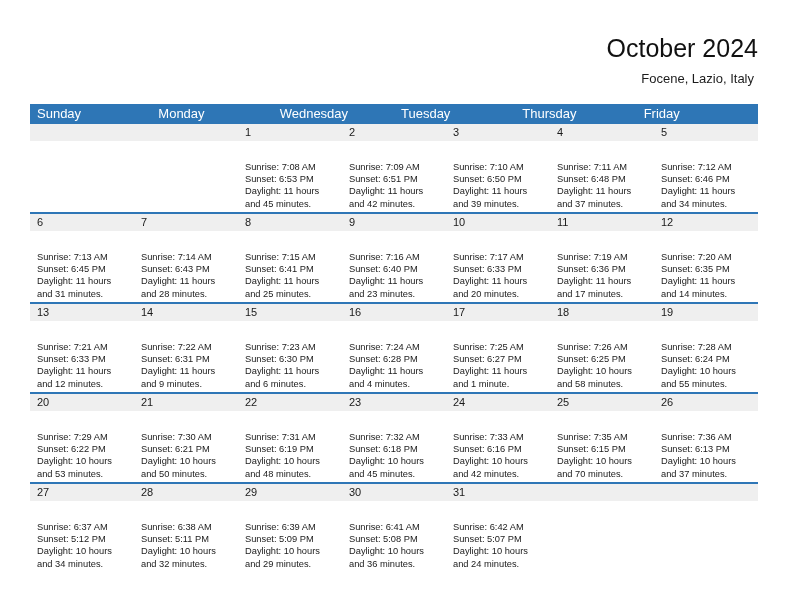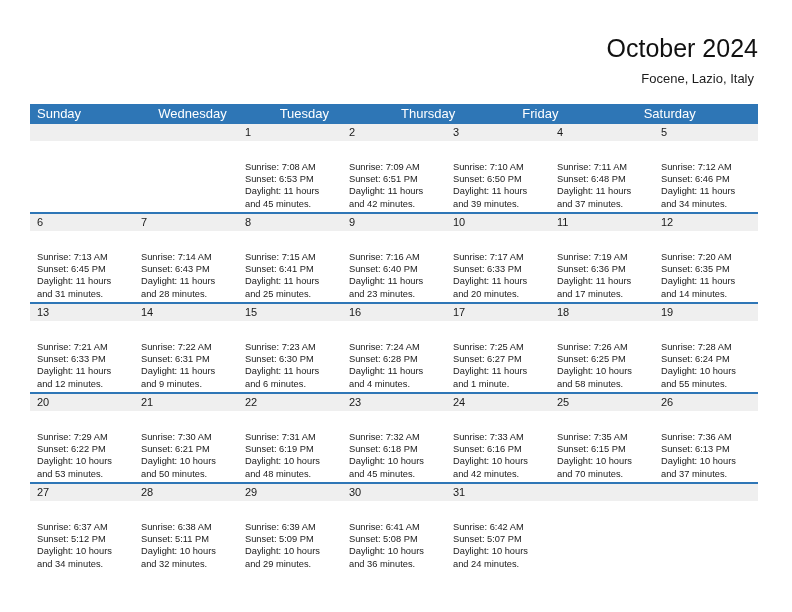--- a/index.html
+++ b/index.html
@@ -169,25 +169,25 @@
     <div class="title-block">
       <h1 class="cal-title">October 2024</h1>
       <p class="cal-subtitle">Focene, Lazio, Italy</p>
     </div>
 
   </div>
 
   <div class="calendar">
     <div class="dow-row" id="dow-row">
         <div class="dow">Sunday</div>
+        <div class="dow">Monday</div>
         <div class="dow">Wednesday</div>
         <div class="dow">Tuesday</div>
         <div class="dow">Thursday</div>
         <div class="dow">Friday</div>
-        <div class="dow">Saturday</div>
       </div>
     <div id="weeks-container">
         <div class="week first">
           <div class="day empty">
             <div class="day-num-band">
               <span class="day-num"></span>
             </div>
           </div>
           <div class="day empty">
             <div class="day-num-band">

